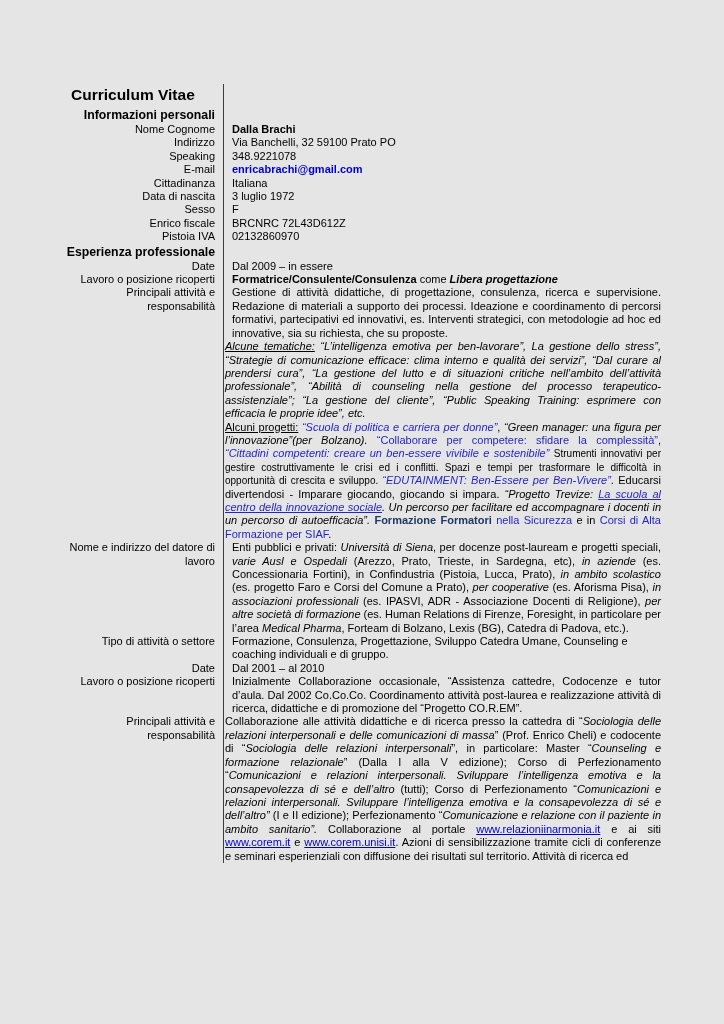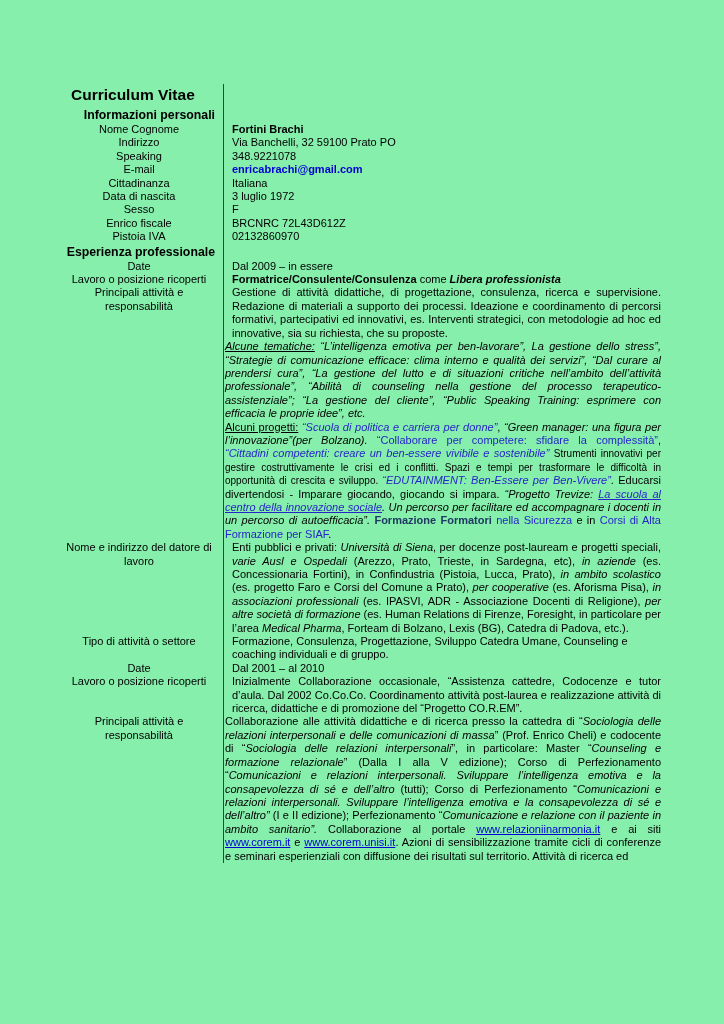--- a/index.html
+++ b/index.html
@@ -1,37 +1,37 @@
 <!DOCTYPE html>
 <html style="--link: #0000d4; --blue: #2525c8; --navy: #1f3864; --divider: #3d3d3d;"><head>
 <meta charset="utf-8">
 <style>
   * { box-sizing: border-box; }
   html, body { margin: 0; padding: 0; background: #ffffff; }
   .page {
     position: relative;
     width: 724px;
     height: 1024px;
-    background: #86efac;
+    background: #e5e5e5;
     overflow: hidden;
     font-family: "Liberation Sans", sans-serif;
     font-size: 11px;
     line-height: 13.4px;
     color: #000000;
   }
   .cv {
     position: absolute;
     left: 63px;
     top: 84px;
     width: 598px;
     display: grid;
     grid-template-columns: 160px 1fr;
   }
   .cell { min-height: 13.4px; }
-  .label { text-align: center; padding-right: 8px; }
+  .label { text-align: right; padding-right: 8px; }
   .label.title {
     text-align: left;
     font-size: 15.5px;
     font-weight: bold;
     line-height: 20px;
     padding-top: 1px;
     padding-bottom: 2px;
     padding-left: 8px;
   }
   .label.section {
@@ -61,21 +61,21 @@
 <body>
 
 <div class="page">
   <div class="cv" id="cv-root">
       <div class="cell label title">Curriculum Vitae</div>
       <div class="cell value"></div>
       <div class="cell label section">Informazioni personali</div>
       <div class="cell value"></div>
       <div class="cell label">Nome Cognome</div>
       <div class="cell value">
-        <div class="para"><span class="s-b">Fortini Brachi</span></div>
+        <div class="para"><span class="s-b">Dalla Brachi</span></div>
       </div>
       <div class="cell label">Indirizzo</div>
       <div class="cell value">
         <div class="para"><span class="">Via Banchelli, 32 59100 Prato PO</span></div>
       </div>
       <div class="cell label">Speaking</div>
       <div class="cell value">
         <div class="para"><span class="">348.9221078</span></div>
       </div>
       <div class="cell label">E-mail</div>
@@ -103,21 +103,21 @@
         <div class="para"><span class="">02132860970</span></div>
       </div>
       <div class="cell label section">Esperienza professionale</div>
       <div class="cell value"></div>
       <div class="cell label">Date</div>
       <div class="cell value">
         <div class="para"><span class="">Dal 2009 – in essere</span></div>
       </div>
       <div class="cell label">Lavoro o posizione ricoperti</div>
       <div class="cell value">
-        <div class="para"><span class="s-b">Formatrice/Consulente/Consulenza</span><span class=""> come </span><span class="s-b s-i">Libera professionista</span></div>
+        <div class="para"><span class="s-b">Formatrice/Consulente/Consulenza</span><span class=""> come </span><span class="s-b s-i">Libera progettazione</span></div>
       </div>
       <div class="cell label">Principali attività e responsabilità</div>
       <div class="cell value">
         <div class="para justify"><span class="">Gestione di attività didattiche, di progettazione, consulenza, ricerca e supervisione. Redazione di materiali a supporto dei processi. Ideazione e coordinamento di percorsi formativi, partecipativi ed innovativi, es. Interventi strategici, con metodologie ad hoc ed innovative, sia su richiesta, che su proposte.</span></div>
         <div class="para justify outdent"><span class="s-i s-u">Alcune tematiche:</span><span class="s-i"> “L’intelligenza emotiva per ben-lavorare”, La gestione dello stress”, “Strategie di comunicazione efficace: clima interno e qualità dei servizi”, “Dal curare al prendersi cura”, “La gestione del lutto e di situazioni critiche nell’ambito dell’attività professionale”, “Abilità di counseling nella gestione del processo terapeutico-assistenziale”; “La gestione del cliente”, “Public Speaking Training: esprimere con efficacia le proprie idee”, etc.</span></div>
         <div class="para justify outdent"><span class="s-u">Alcuni progetti:</span><span class=""> </span><span class="s-i s-blue">“Scuola di politica e carriera per donne”</span><span class="">, </span><span class="s-i">“Green manager: una figura per l’innovazione”(per Bolzano). </span><span class="s-blue">“Collaborare per competere: sfidare la complessità”</span><span class="">, </span><span class="s-blue s-i">“Cittadini competenti: creare un ben-essere vivibile e sostenibile”</span><span class=""> </span><span class="s-small">Strumenti innovativi per gestire costruttivamente le crisi ed i conflitti. Spazi e tempi per trasformare le difficoltà in opportunità di crescita e sviluppo. </span><span class="s-i s-blue">“EDUTAINMENT: Ben-Essere per Ben-Vivere”</span><span class="">. Educarsi divertendosi - Imparare giocando, giocando si impara. </span><span class="s-i">“Progetto Trevize: </span><span class="s-i s-blue s-u">La scuola al centro della innovazione sociale</span><span class="s-i">. Un percorso per facilitare ed accompagnare i docenti in un percorso di autoefficacia”. </span><span class="s-b s-navy">Formazione Formatori</span><span class=""> </span><span class="s-blue">nella Sicurezza</span><span class=""> e in </span><span class="s-blue">Corsi di Alta Formazione per SIAF</span><span class="">.</span></div>
       </div>
       <div class="cell label">Nome e indirizzo del datore di lavoro</div>
       <div class="cell value">
         <div class="para justify"><span class="">Enti pubblici e privati: </span><span class="s-i">Università di Siena</span><span class="">, per docenze post-lauream e progetti speciali, </span><span class="s-i">varie Ausl e Ospedali </span><span class="">(Arezzo, Prato, Trieste, in Sardegna, etc), </span><span class="s-i">in aziende </span><span class="">(es. Concessionaria Fortini), in Confindustria (Pistoia, Lucca, Prato), </span><span class="s-i">in ambito scolastico </span><span class="">(es. progetto Faro e Corsi del Comune a Prato), </span><span class="s-i">per cooperative </span><span class="">(es. Aforisma Pisa), </span><span class="s-i">in associazioni professionali </span><span class="">(es. IPASVI, ADR - Associazione Docenti di Religione), </span><span class="s-i">per altre società di formazione </span><span class="">(es. Human Relations di Firenze, Foresight, in particolare per l’area </span><span class="s-i">Medical Pharma</span><span class="">, Forteam di Bolzano, Lexis (BG), Catedra di Padova, etc.).</span></div>

